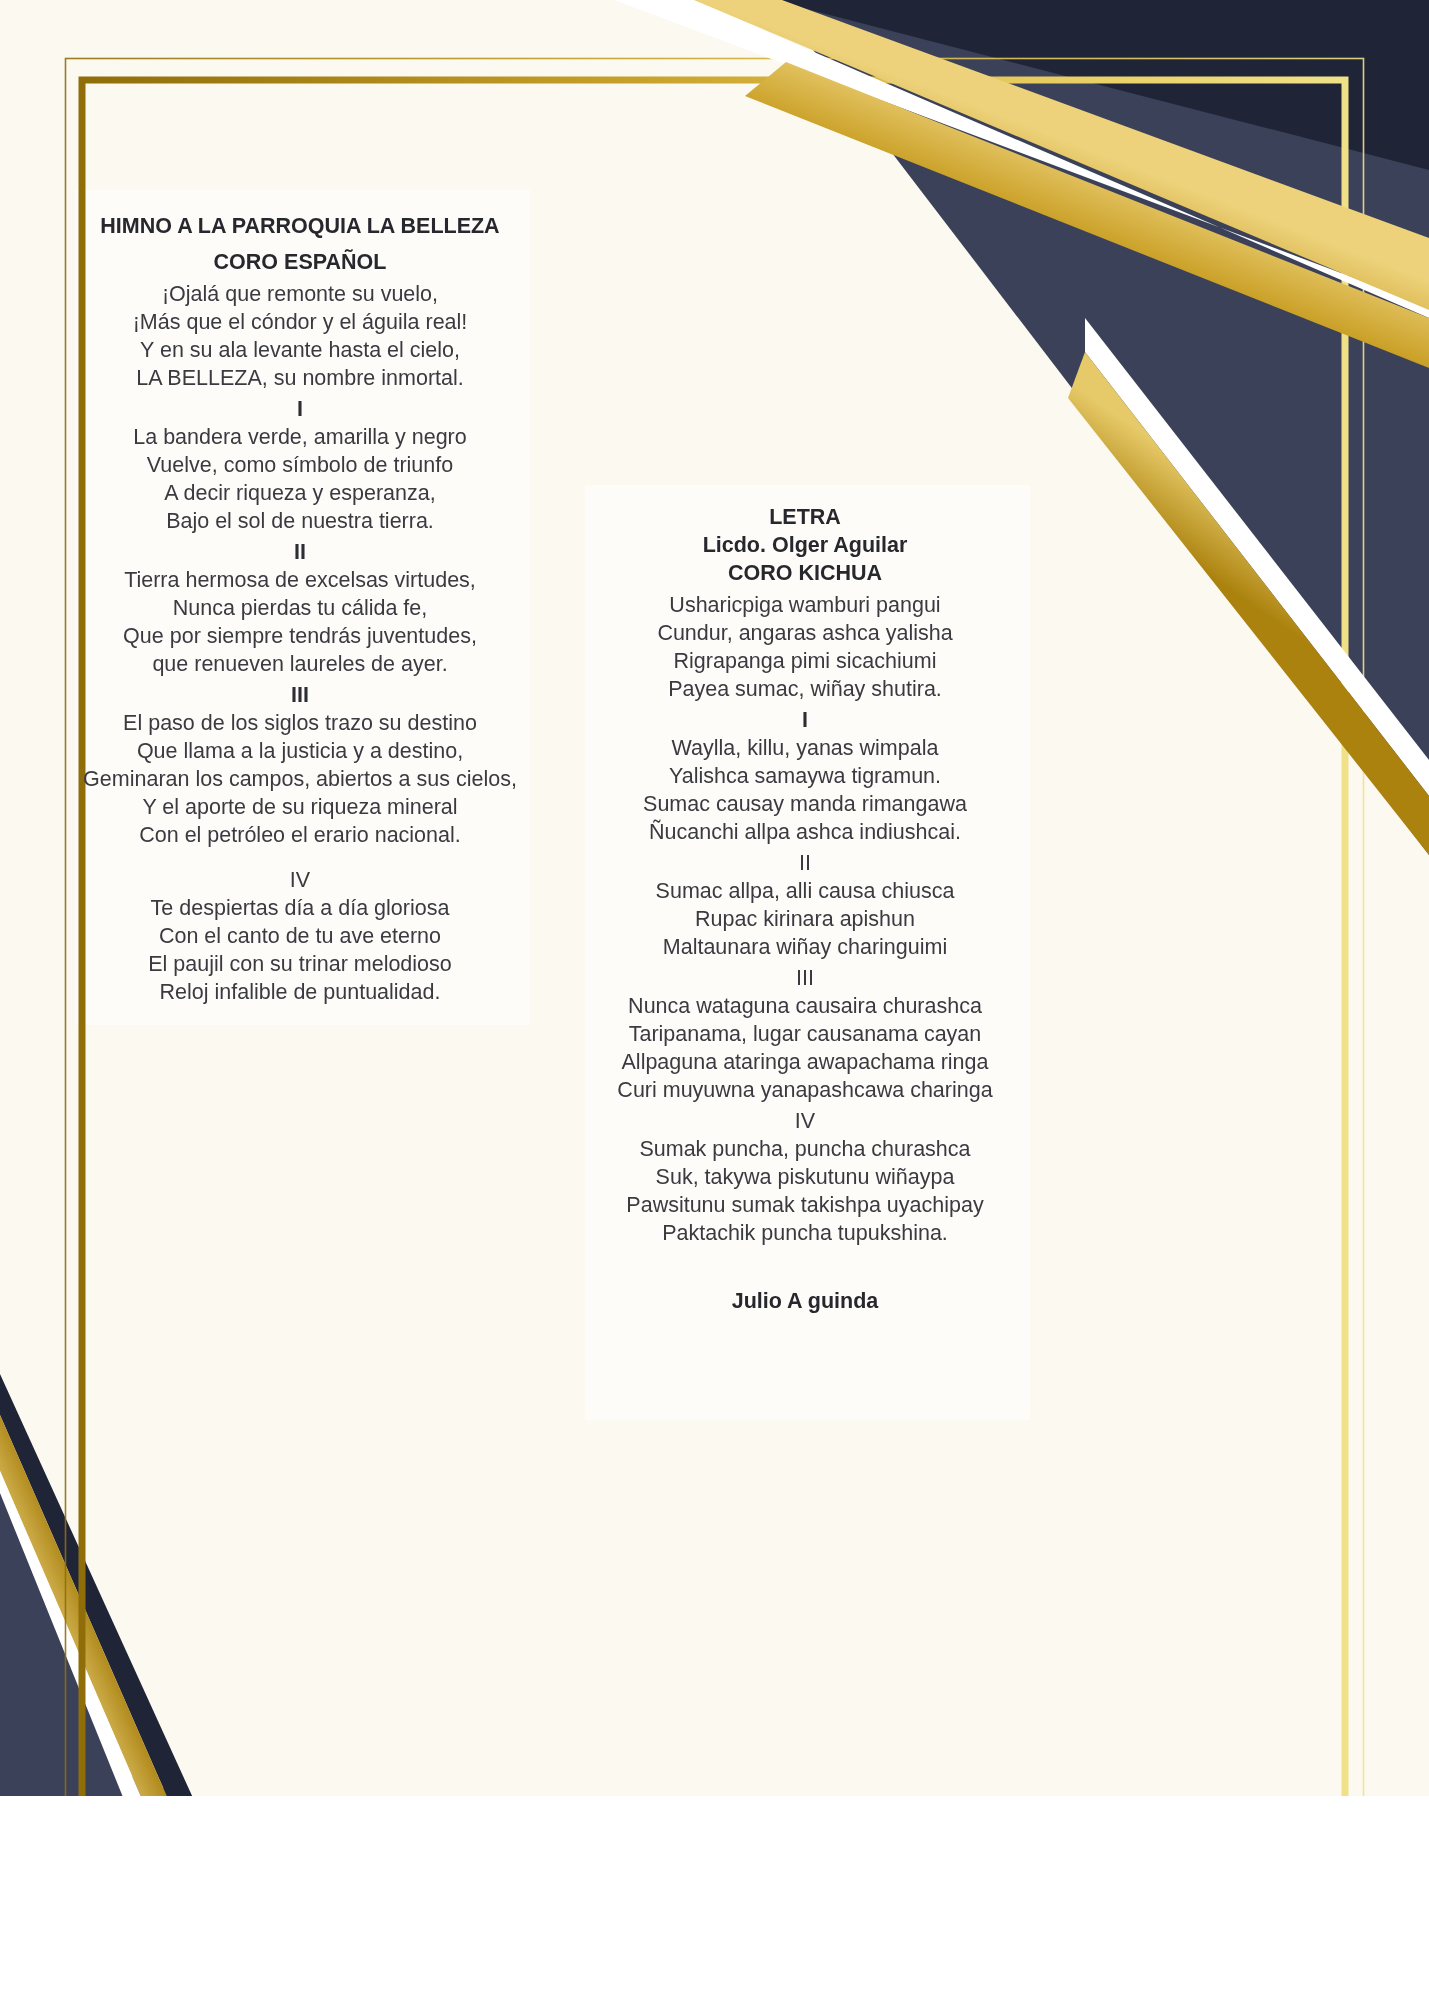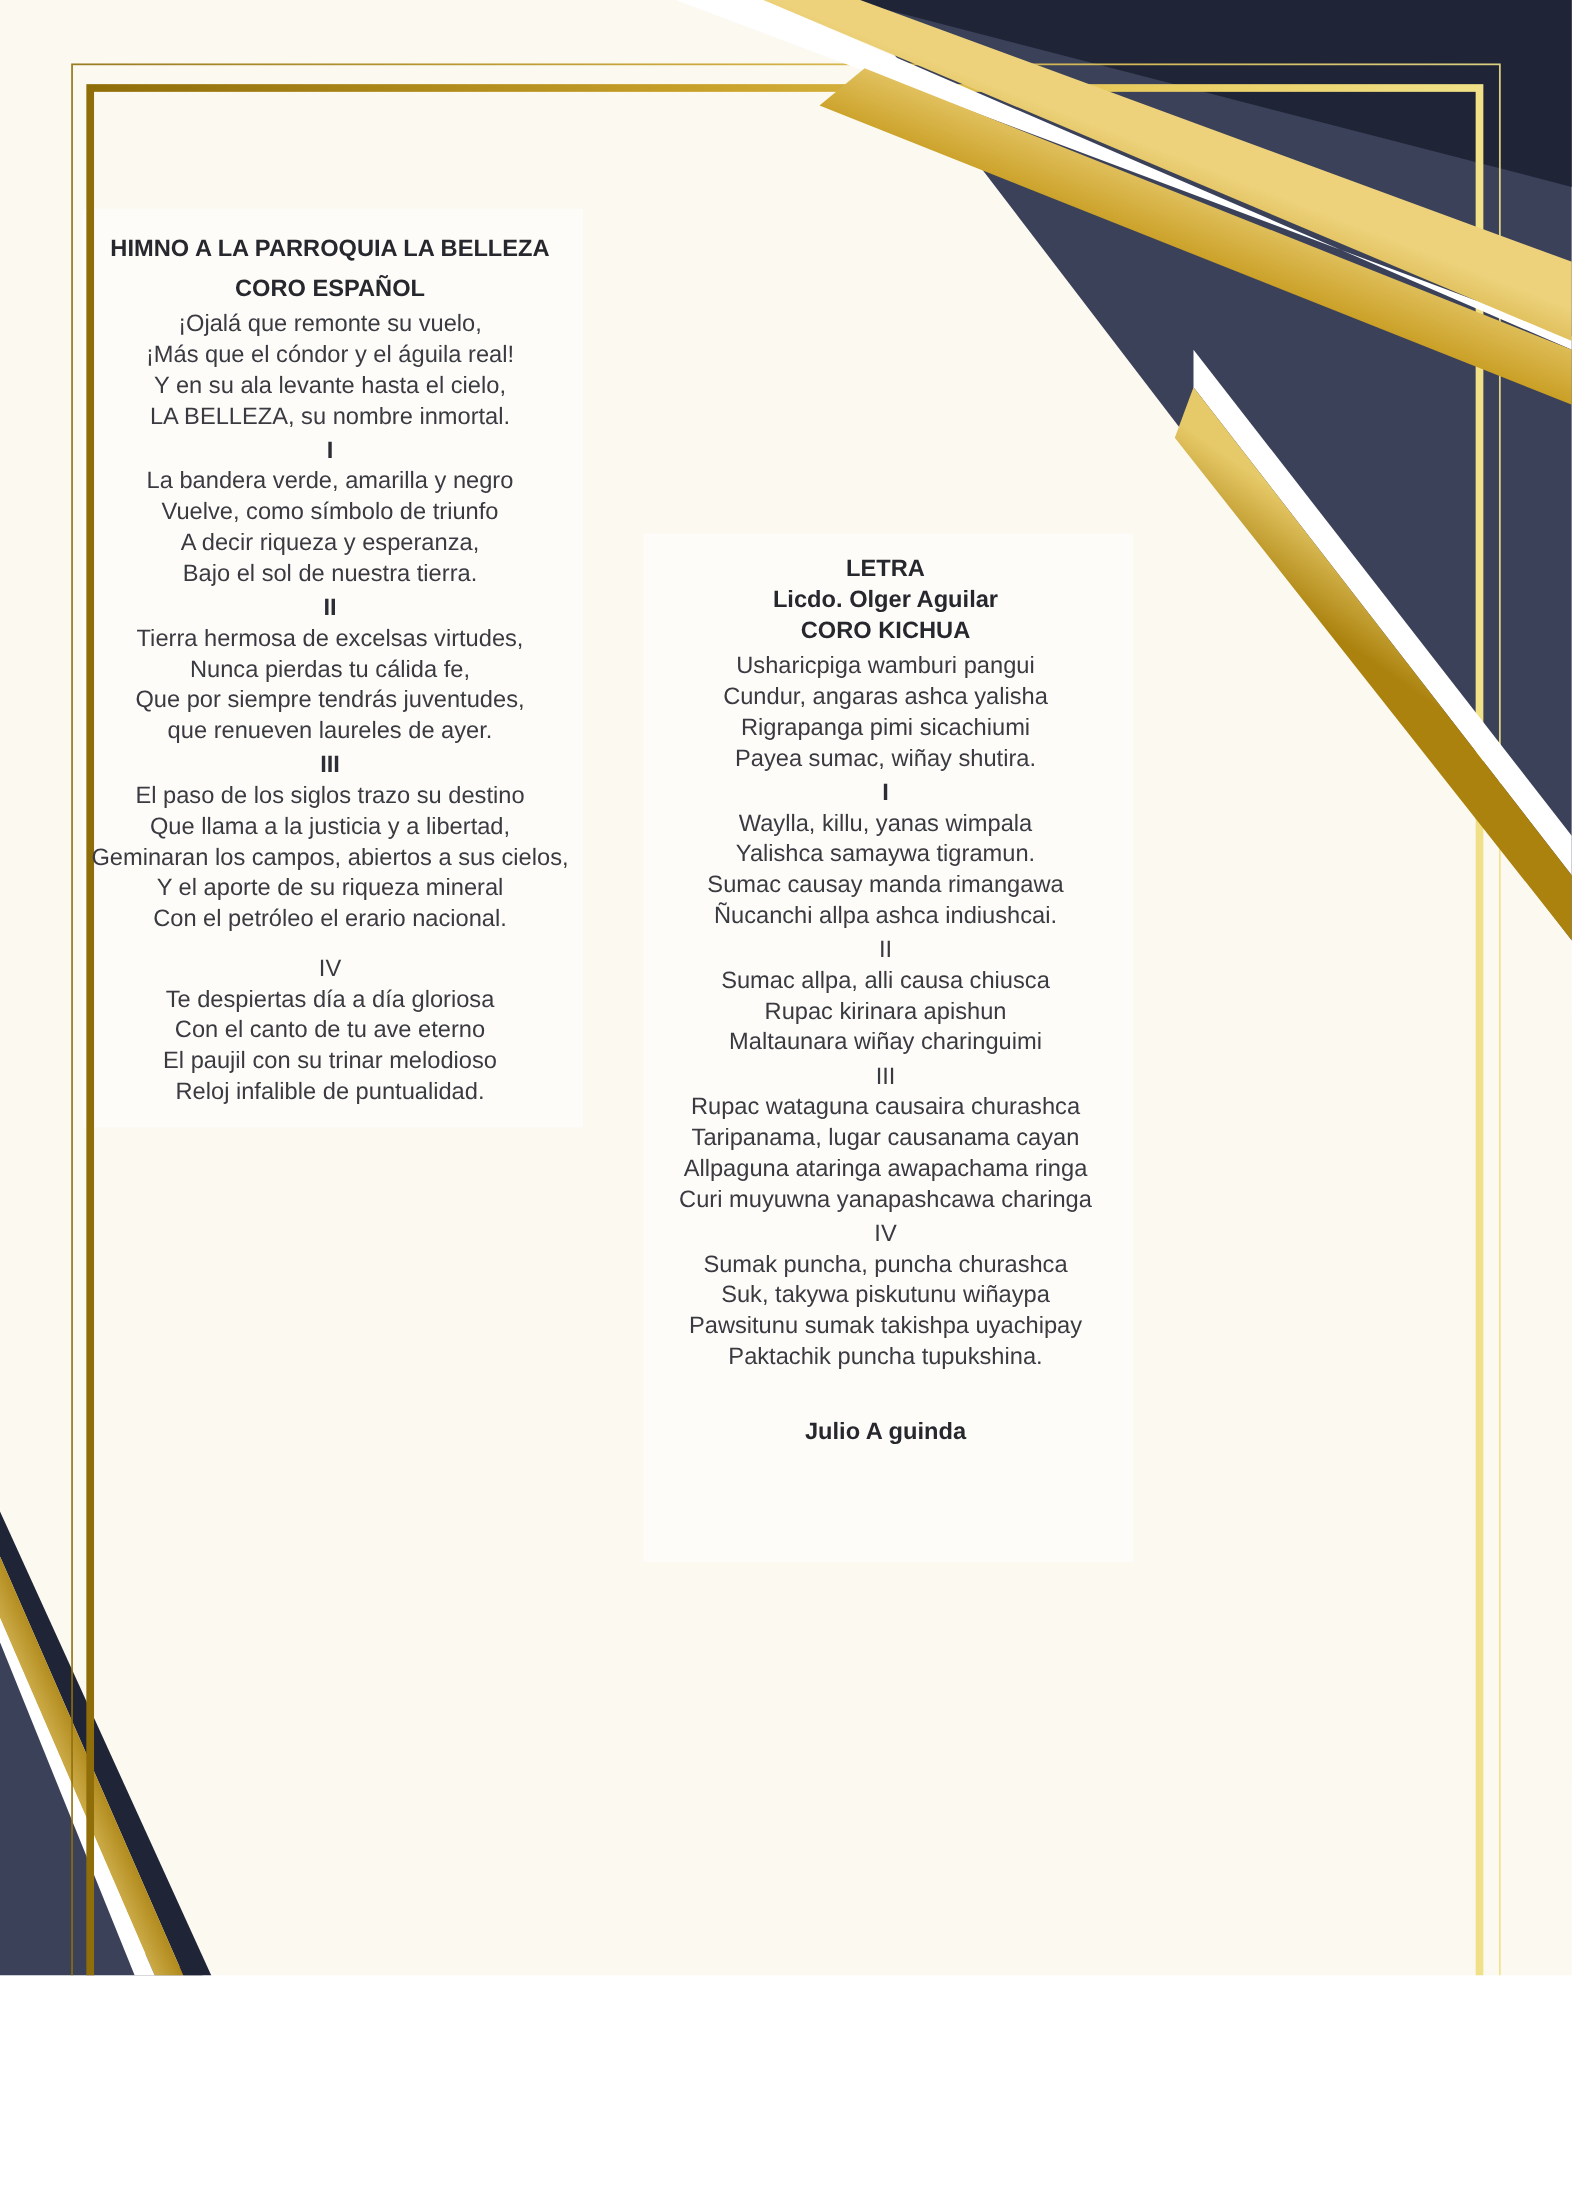--- a/index.html
+++ b/index.html
@@ -119,21 +119,21 @@
       <div class="vnum">II</div>
       <div class="line">Tierra hermosa de excelsas virtudes,</div>
       <div class="line">Nunca pierdas tu cálida fe,</div>
       <div class="line">Que por siempre tendrás juventudes,</div>
       <div class="line">que renueven laureles de ayer.</div>
     </div>
 
     <div>
       <div class="vnum">III</div>
       <div class="line">El paso de los siglos trazo su destino</div>
-      <div class="line">Que llama a la justicia y a libertad,</div>
+      <div class="line">Que llama a la justicia y a destino,</div>
       <div class="line">Geminaran los campos, abiertos a sus cielos,</div>
       <div class="line">Y el aporte de su riqueza mineral</div>
       <div class="line">Con el petróleo el erario nacional.</div>
     </div>
 
     <div>
       <div class="vnum normal bigGap">IV</div>
       <div class="line">Te despiertas día a día gloriosa</div>
       <div class="line">Con el canto de tu ave eterno</div>
       <div class="line">El paujil con su trinar melodioso</div>
@@ -163,21 +163,21 @@
 
     <div>
       <div class="vnum normal">II</div>
       <div class="line">Sumac allpa, alli causa chiusca</div>
       <div class="line">Rupac kirinara apishun</div>
       <div class="line">Maltaunara wiñay charinguimi</div>
     </div>
 
     <div>
       <div class="vnum normal">III</div>
-      <div class="line">Rupac wataguna causaira churashca</div>
+      <div class="line">Nunca wataguna causaira churashca</div>
       <div class="line">Taripanama, lugar causanama cayan</div>
       <div class="line">Allpaguna ataringa awapachama ringa</div>
       <div class="line">Curi muyuwna yanapashcawa charinga</div>
     </div>
 
     <div>
       <div class="vnum normal">IV</div>
       <div class="line">Sumak puncha, puncha churashca</div>
       <div class="line">Suk, takywa piskutunu wiñaypa</div>
       <div class="line">Pawsitunu sumak takishpa uyachipay</div>

